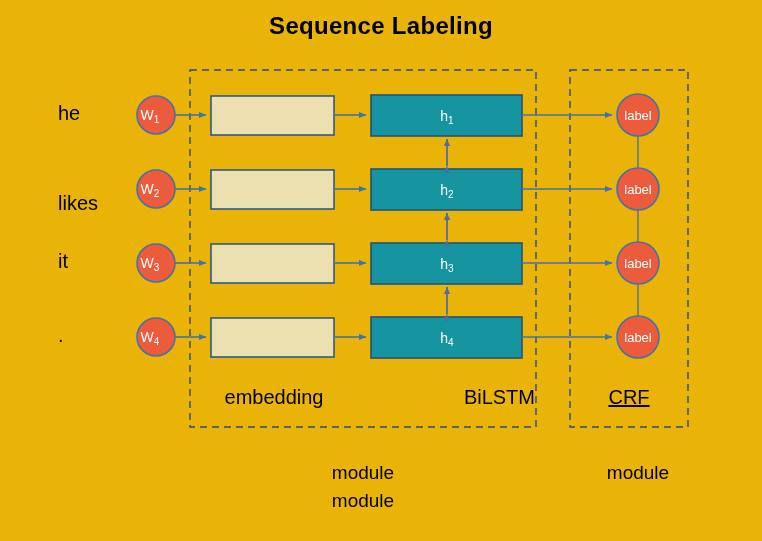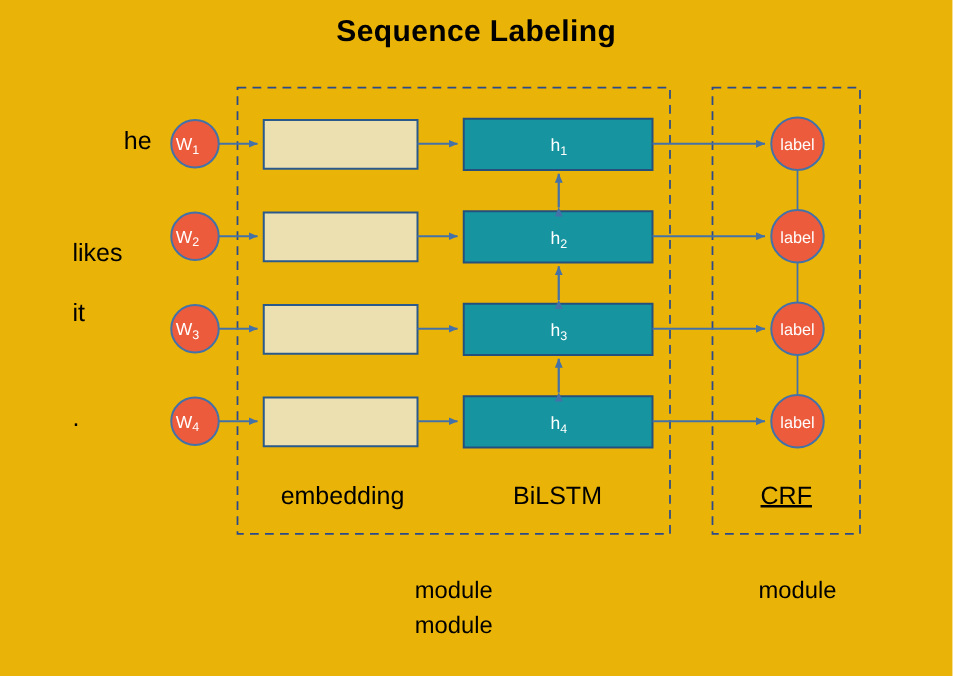--- a/index.html
+++ b/index.html
@@ -147,27 +147,27 @@
     <text class="node-text hidden-text" x="447" y="195" text-anchor="middle">h<tspan class="circle-sub" dy="3">2</tspan></text>
     <text class="node-text hidden-text" x="447" y="269" text-anchor="middle">h<tspan class="circle-sub" dy="3">3</tspan></text>
     <text class="node-text hidden-text" x="447" y="343" text-anchor="middle">h<tspan class="circle-sub" dy="3">4</tspan></text>
 
     <text class="node-text label-text" x="638" y="120" text-anchor="middle">label</text>
     <text class="node-text label-text" x="638" y="194" text-anchor="middle">label</text>
     <text class="node-text label-text" x="638" y="268" text-anchor="middle">label</text>
     <text class="node-text label-text" x="638" y="342" text-anchor="middle">label</text>
   </svg>
 
-  <div class="word-label" style="left:58px; top:102px;margin-left:41px;">he</div>
+  <div class="word-label" style="left:58px; top:102px;">he</div>
   <div class="word-label" style="left:58px; top:192px;">likes</div>
-  <div class="word-label" style="left:58px; top:240px;">it</div>
+  <div class="word-label" style="left:58px; top:250px;">it</div>
   <div class="word-label" style="left:58px; top:324px;">.</div>
 
   <div class="column-caption" style="left:212px; top:386px; width:124px;">embedding</div>
-  <div class="column-caption" style="left:370px; top:386px; width:152px;">BiLSTM</div>
+  <div class="column-caption" style="left:383px; top:386px; width:152px;text-align:right;">BiLSTM</div>
   <div class="column-caption" style="left:578px; top:386px; width:102px;text-decoration:underline;">CRF</div>
 
   <div class="module-caption" style="left:283px; top:459px; width:160px;">
     <div>module</div>
     <div>module</div>
   </div>
   <div class="module-caption" style="left:558px; top:459px; width:160px;">
     <div>module</div>
   </div>
 

